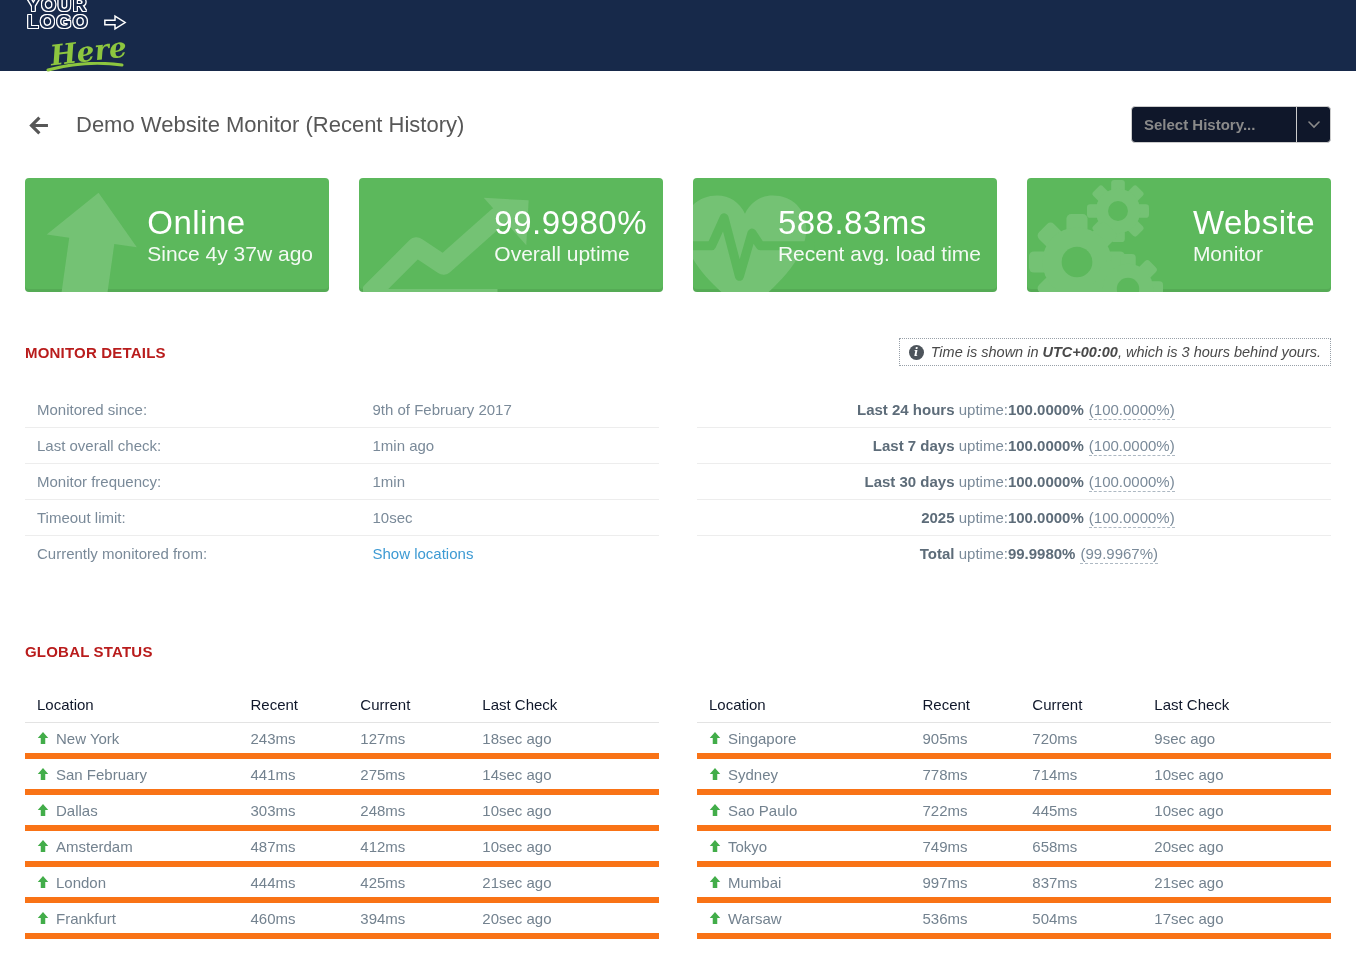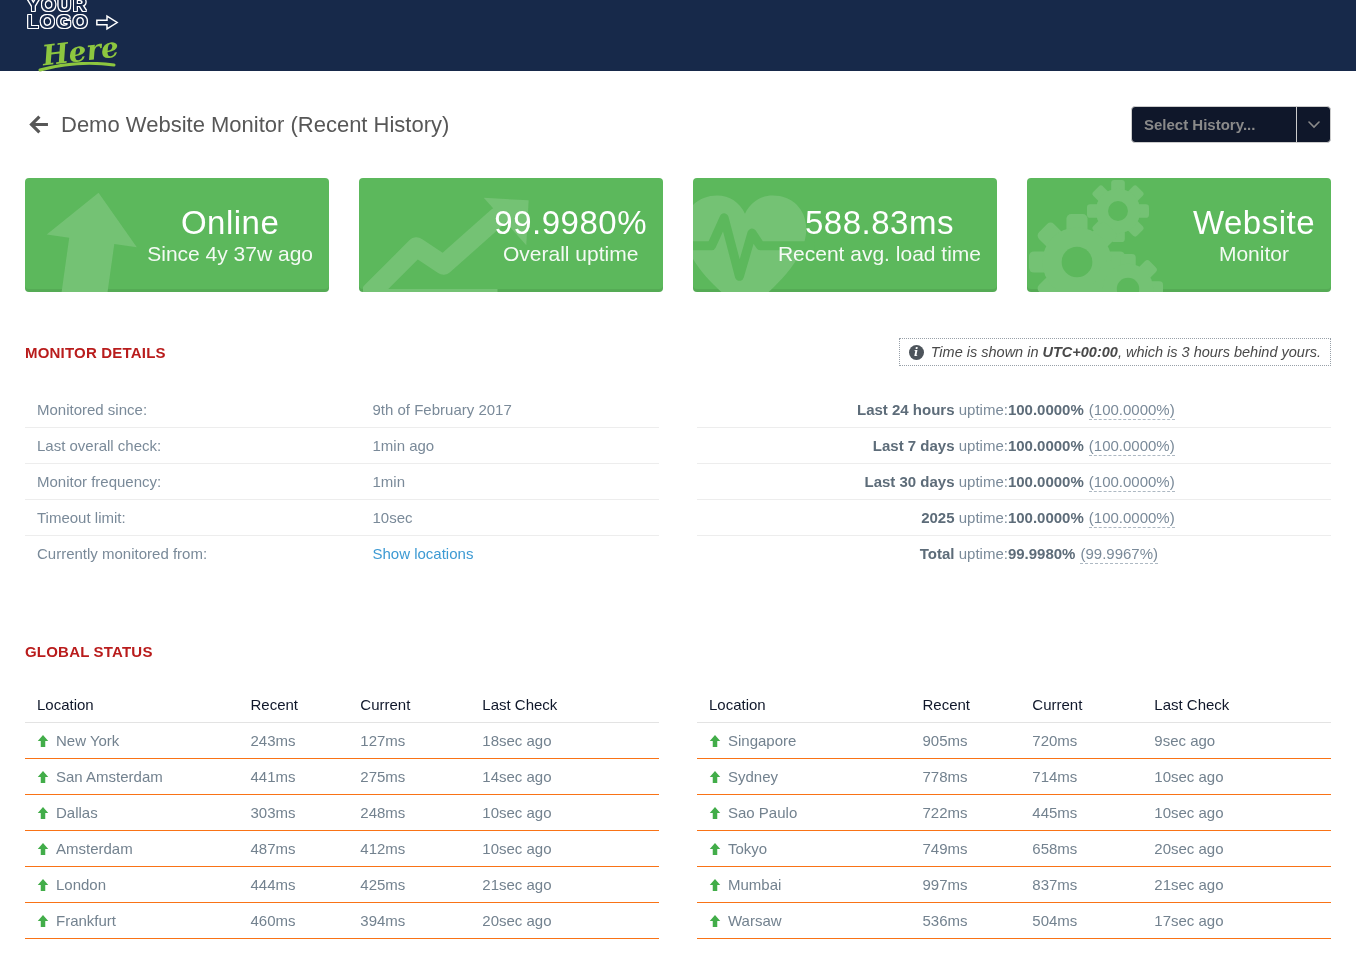--- a/index.html
+++ b/index.html
@@ -9,44 +9,44 @@
   }
   *{box-sizing:border-box;}
   body{margin:0;background:#fff;font-family:"Liberation Sans","DejaVu Sans",sans-serif;}
 
   
   .topbar{height:71px;background:var(--navy,#17294a);display:flex;align-items:center;}
   .logo{display:flex;align-items:flex-end;gap:4px;margin-left:27px;flex-direction:column;}
   .logo-stack{display:flex;flex-direction:column;line-height:.88;}
   .logo-outline{font-weight:800;font-size:19px;letter-spacing:1.5px;color:var(--navy,#17294a);
     text-shadow:-1px -1px 0 #fff,1px -1px 0 #fff,-1px 1px 0 #fff,1px 1px 0 #fff,0 1px 0 #fff,0 -1px 0 #fff,1px 0 0 #fff,-1px 0 0 #fff;}
-  .logo-row2{display:flex;align-items:center;gap:6px;}
+  .logo-row2{display:flex;align-items:center;gap:14px;}
   .logo-here-wrap{position:relative;margin-left:2px;padding-bottom:6px;}
   .logo-here{font-family:"DejaVu Serif",serif;font-style:italic;font-weight:bold;font-size:28px;
     color:var(--logo-green,#8dc63f);display:inline-block;transform:rotate(-7deg);}
   .logo-swoosh{position:absolute;left:-4px;bottom:2px;}
 
   .page{padding:0 25px;max-width:1356px;margin:0 auto;}
 
   
   .title-row{display:flex;justify-content:space-between;align-items:center;margin-top:35px;}
-  .title-left{display:flex;align-items:flex-start;gap:9px;}
+  .title-left{display:flex;align-items:flex-end;gap:24px;}
   .back-btn{background:none;border:none;padding:2px;cursor:pointer;display:flex;align-items:center;}
   h1{font-size:22px;font-weight:400;color:#575757;margin:0;}
   .select{width:200px;height:37px;border:1px solid #ccc;border-radius:4px;background:#0f172a;
     display:flex;align-items:center;cursor:pointer;}
   .select-label{flex:1;padding:0 12px;color:#8a8a8a;font-weight:600;font-size:15px;white-space:nowrap;overflow:hidden;}
   .select-caret{width:34px;align-self:stretch;border-left:1px solid #ccc;display:flex;align-items:center;justify-content:center;}
 
   
   .cards{display:flex;gap:30px;margin-top:35px;}
   .card{flex:1;height:114px;border-radius:4px;background:var(--card-green,#5cb85c);position:relative;
     overflow:hidden;color:#fff;box-shadow:inset 0 -3px 0 rgba(0,0,0,.07);}
   .card-icon{position:absolute;color:var(--card-green-light,#74c274);}
-  .card-text{position:absolute;right:16px;top:50%;transform:translateY(-50%);text-align:center;line-height:1.15;}
+  .card-text{position:absolute;right:16px;top:50%;transform:translateY(-50%);text-align:left;line-height:1.15;}
   .card-title{font-size:33px;font-weight:400;letter-spacing:.5px;}
   .card-sub{font-size:21px;color:rgba(255,255,255,.93);}
 
   
   .section-heading{font-size:15px;font-weight:700;color:#b91c1c;margin:0;letter-spacing:.2px;}
   .details{margin-top:46px;}
   .details-head-row{display:flex;justify-content:space-between;align-items:center;margin-bottom:25px;}
   .time-notice{border:1px dotted #98a0a8;padding:5px 9px;font-style:italic;color:#494949;
     font-size:14.5px;display:flex;align-items:center;gap:7px;}
   .info-icon{width:15px;height:15px;border-radius:50%;background:#4d545b;color:#fff;flex:0 0 15px;
@@ -60,21 +60,21 @@
   .detail-label b, .detail-value b{color:#5d6c79;}
   .link{color:var(--link-blue,#3d9ad3);text-decoration:none;cursor:pointer;}
   .dashed{border-bottom:1px dashed #aeb9c3;padding-bottom:1px;margin-left:5px;cursor:help;}
 
   
   .global{margin-top:72px;}
   .global .section-heading{margin-bottom:26px;}
   .status-head{display:flex;align-items:center;height:37px;padding:0 12px;font-size:15px;color:#0f172a;
     border-bottom:1px solid #e3e3e3;}
   .status-row{display:flex;align-items:center;height:36px;padding:0 12px;font-size:15px;color:#73828f;
-    border-bottom:1px solid #f97316;}
+    border-bottom:6px solid #f97316;}
   .c1{flex:0 0 35%;display:flex;align-items:center;gap:7px;}
   .c2{flex:0 0 18%;}
   .c3{flex:0 0 20%;}
   .c4{flex:1;}
   .up-arrow{flex:0 0 12px;}
 </style>
 </head>
 <body>
 
 <svg width="0" height="0" style="position:absolute">
@@ -265,21 +265,21 @@
             </span>
           <span class="c2">243ms</span>
           <span class="c3">127ms</span>
           <span class="c4">18sec ago</span>
         </div>
         <div class="status-row">
           <span class="c1">
               <svg class="up-arrow" width="12" height="12">
                 <use href="#uparrow" fill="var(--status-green,#42ad49)" width="12" height="12"></use>
               </svg>
-              <span>San Amsterdam</span>
+              <span>San February</span>
             </span>
           <span class="c2">441ms</span>
           <span class="c3">275ms</span>
           <span class="c4">14sec ago</span>
         </div>
         <div class="status-row">
           <span class="c1">
               <svg class="up-arrow" width="12" height="12">
                 <use href="#uparrow" fill="var(--status-green,#42ad49)" width="12" height="12"></use>
               </svg>

